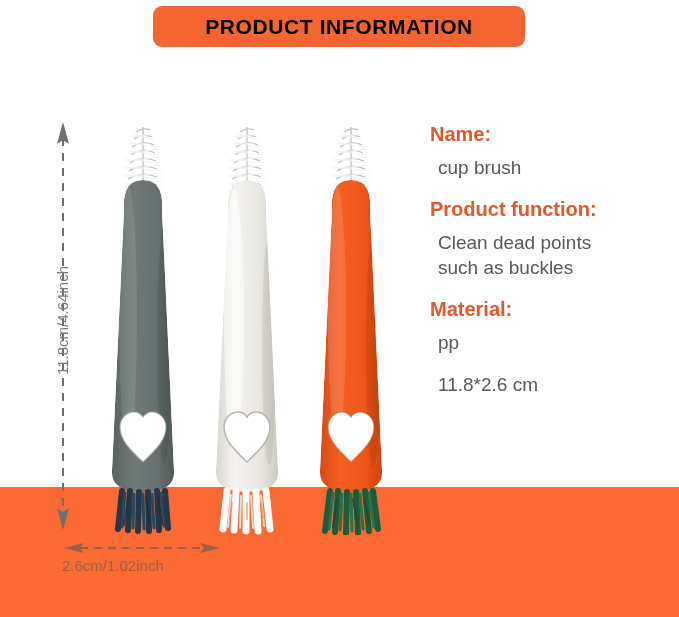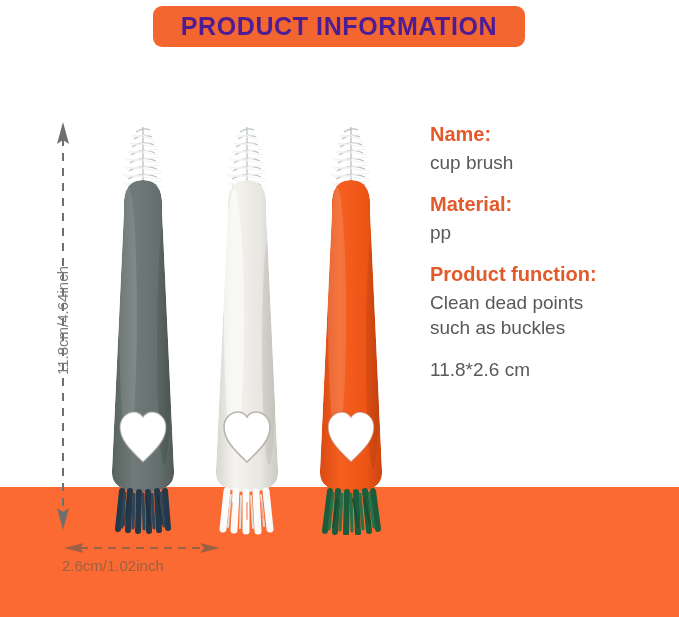--- a/index.html
+++ b/index.html
@@ -25,22 +25,22 @@
     top: 6px;
     width: 372px;
     height: 41px;
     background: #f4662f;
     border-radius: 9px;
     display: flex;
     align-items: center;
     justify-content: center;
   }
   #header-title {
-    color: #4c1d95;
-    font-size: 25px;
+    color: #000000;
+    font-size: 21px;
     font-weight: bold;
     letter-spacing: 0.6px;
     white-space: nowrap;
   }
 
   
   #floor-band {
     position: absolute;
     left: 0;
     top: 487px;
@@ -79,21 +79,21 @@
     color: #e2592a;
     font-size: 20px;
     font-weight: bold;
     line-height: 1.25;
     margin: 0 0 3px 0;
   }
   .info-value {
     color: #58595b;
     font-size: 19px;
     line-height: 1.32;
-    margin: 0;
+    margin: 8px;
   }
 
   
   #height-dim {
     position: absolute;
     left: 30px;
     top: 120px;
     width: 58px;
     height: 412px;
   }
@@ -421,28 +421,28 @@
   </div>
 
   <div id="info-panel">
 
     <div class="info-block">
       <p class="info-heading">Name:</p>
       <p class="info-value">cup brush</p>
     </div>
 
     <div class="info-block">
-      <p class="info-heading">Material:</p>
-      <p class="info-value">pp</p>
-    </div>
-
-    <div class="info-block">
       <p class="info-heading">Product function:</p>
       <p class="info-value" style="white-space: pre-line;">Clean dead points
 such as buckles</p>
     </div>
 
     <div class="info-block">
+      <p class="info-heading">Material:</p>
+      <p class="info-value">pp</p>
+    </div>
+
+    <div class="info-block">
       <p class="info-value">11.8*2.6 cm</p>
     </div>
 
   </div>
 </div>
 
 </body></html>

